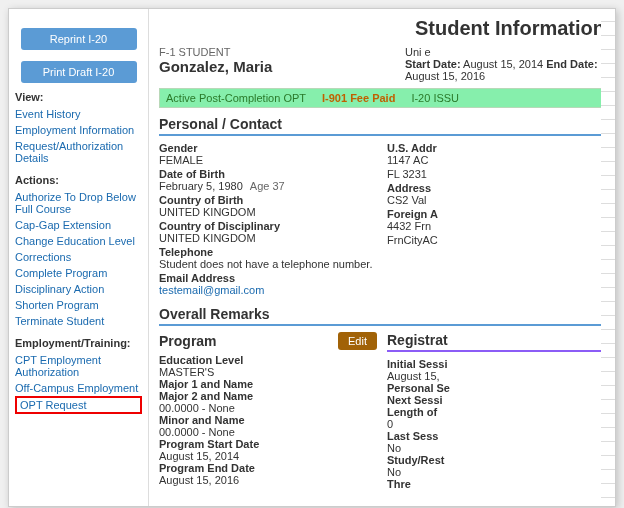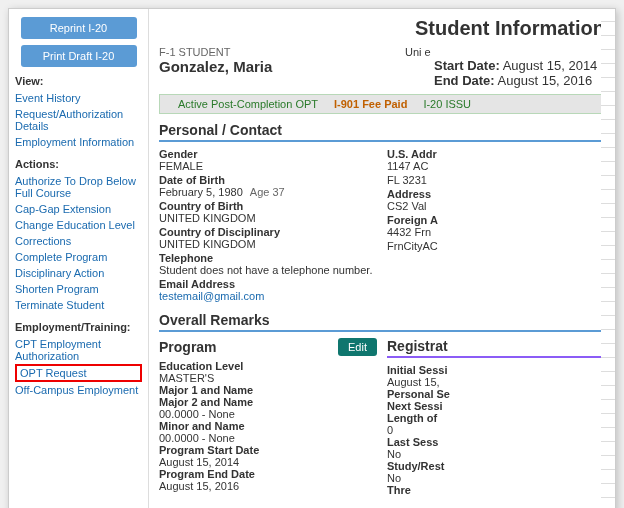--- a/index.html
+++ b/index.html
@@ -26,21 +26,21 @@
     .sidebar {
       width: 140px;
       min-width: 140px;
       padding: 8px 6px;
       border-right: 1px solid #ddd;
       background: #fff;
     }
     .btn-reprint, .btn-print {
       display: block;
       width: 116px;
-      margin: 0 auto 6px auto;
+      margin: 11px auto 6px auto;
       padding: 5px 8px;
       background: #5b9bd5;
       color: #fff;
       border: none;
       border-radius: 3px;
       font-size: 11px;
       text-align: center;
       cursor: pointer;
     }
     .sidebar-section-label {
@@ -97,30 +97,29 @@
     .student-type {
       font-size: 11px;
       color: #666;
     }
     .student-name {
       font-size: 15px;
       font-weight: bold;
       color: #333;
     }
     .dates-line {
-      font-size: 13px;
+      font-size: 11px;
       color: #333;
       margin-bottom: 2px;
-      margin-left: 29px;
     }
     .dates-line span.label { font-weight: bold; }
     .status-bar {
-      background: #e5e5e5;
+      background: #86efac;
       border: 1px solid #b8d8b8;
-      padding: 3px 18px;
+      padding: 3px 6px;
       font-size: 11px;
       color: #2a7a2a;
       margin-bottom: 8px;
       display: flex;
       gap: 16px;
       align-items: center;
     }
     .status-bar .fee-paid {
       color: #c06000;
       font-weight: bold;
@@ -160,21 +159,21 @@
     .program-section {
       margin-top: 6px;
     }
     .program-header {
       display: flex;
       align-items: center;
       justify-content: space-between;
       margin-bottom: 4px;
     }
     .edit-btn {
-      background: #0f766e;
+      background: #a16207;
       color: #fff;
       border: none;
       padding: 3px 10px;
       border-radius: 3px;
       font-size: 11px;
       cursor: pointer;
     }
     .program-col {
       font-size: 11px;
     }
@@ -193,37 +192,37 @@
 <body>
 
 <div class="page-wrapper">
 
   <div class="sidebar">
     <button class="btn-reprint">Reprint I-20</button>
     <button class="btn-print">Print Draft I-20</button>
 
     <div class="sidebar-section-label">View:</div>
     <a class="sidebar-link">Event History</a>
+    <a class="sidebar-link">Employment Information</a>
     <a class="sidebar-link">Request/Authorization Details</a>
-    <a class="sidebar-link">Employment Information</a>
 
     <div class="sidebar-section-label">Actions:</div>
     <a class="sidebar-link">Authorize To Drop Below Full Course</a>
     <a class="sidebar-link">Cap-Gap Extension</a>
     <a class="sidebar-link">Change Education Level</a>
     <a class="sidebar-link">Corrections</a>
     <a class="sidebar-link">Complete Program</a>
     <a class="sidebar-link">Disciplinary Action</a>
     <a class="sidebar-link">Shorten Program</a>
     <a class="sidebar-link">Terminate Student</a>
 
     <div class="sidebar-section-label">Employment/Training:</div>
     <a class="sidebar-link">CPT Employment Authorization</a>
+    <a class="sidebar-link">Off-Campus Employment</a>
     <a class="sidebar-link highlighted">OPT Request</a>
-    <a class="sidebar-link">Off-Campus Employment</a>
   </div>
 
   <div class="main-content">
     <div class="page-title">Student Information</div>
 
     <div class="student-header">
       <div style="display:flex; justify-content:space-between; align-items:flex-start;gap:16px;">
         <div>
           <div class="student-type">F-1 STUDENT</div>
           <div class="student-name">Gonzalez, Maria</div>

